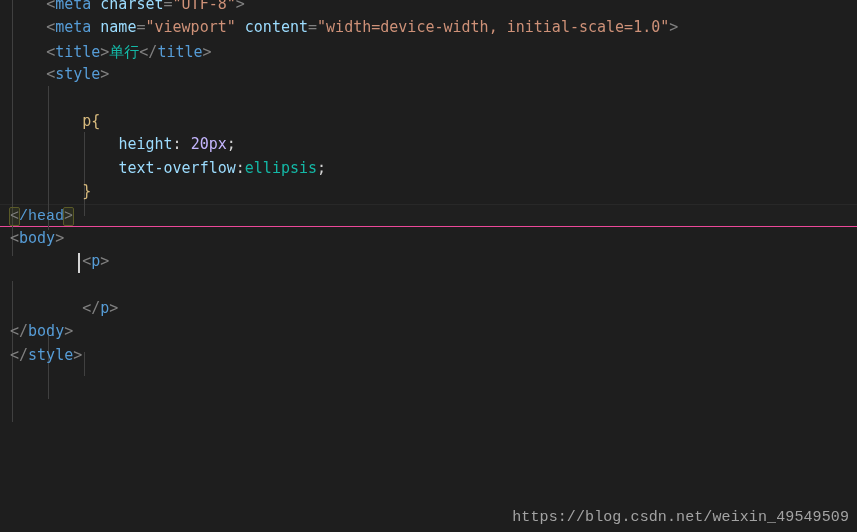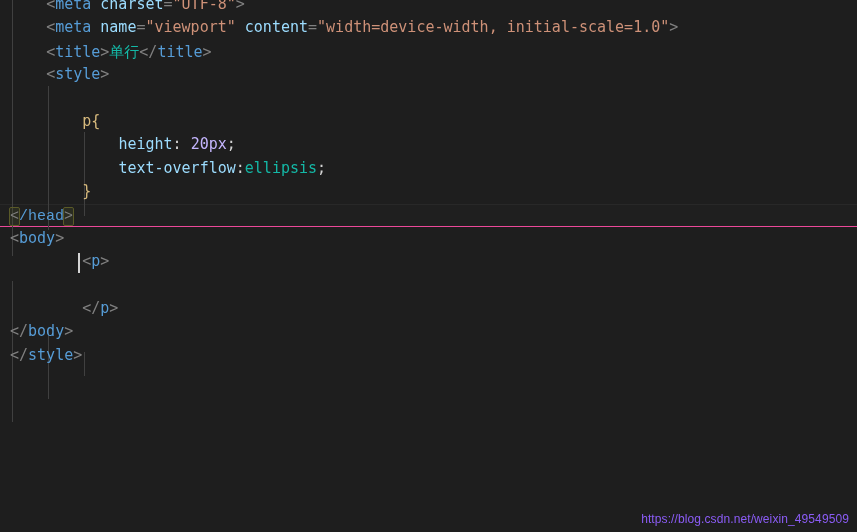--- a/index.html
+++ b/index.html
@@ -90,23 +90,23 @@
     width: 1px;
     background: #404040;
     z-index: 1;
   }
 
   
   #watermark {
     position: absolute;
     right: 8px;
     bottom: 6px;
-    font-family: Liberation Sans, sans-serif;
-    font-size: 12px;
-    color: #8b5cf6;
+    font-family: Liberation Mono, monospace;
+    font-size: 15px;
+    color: #a3a3a3;
     letter-spacing: 0.1px;
     z-index: 10;
   }
 </style>
 </head>
 <body>
 
 <div id="editor">
 
   <div id="indent-guides">

